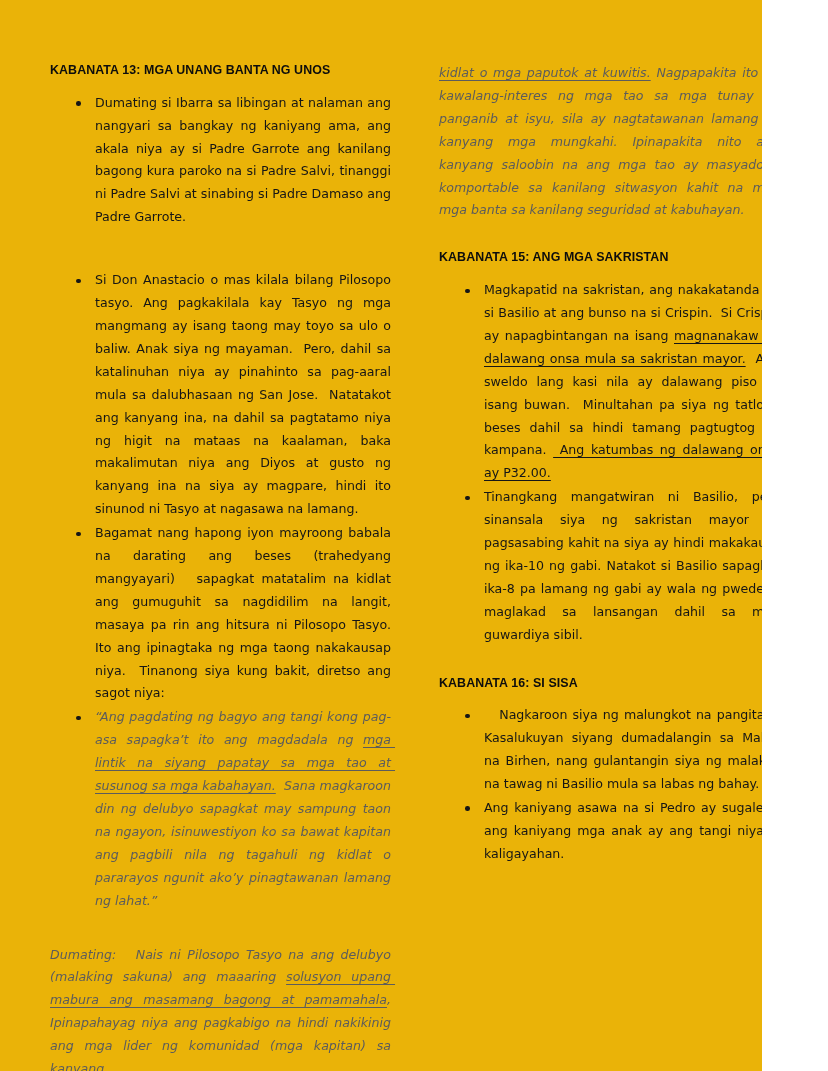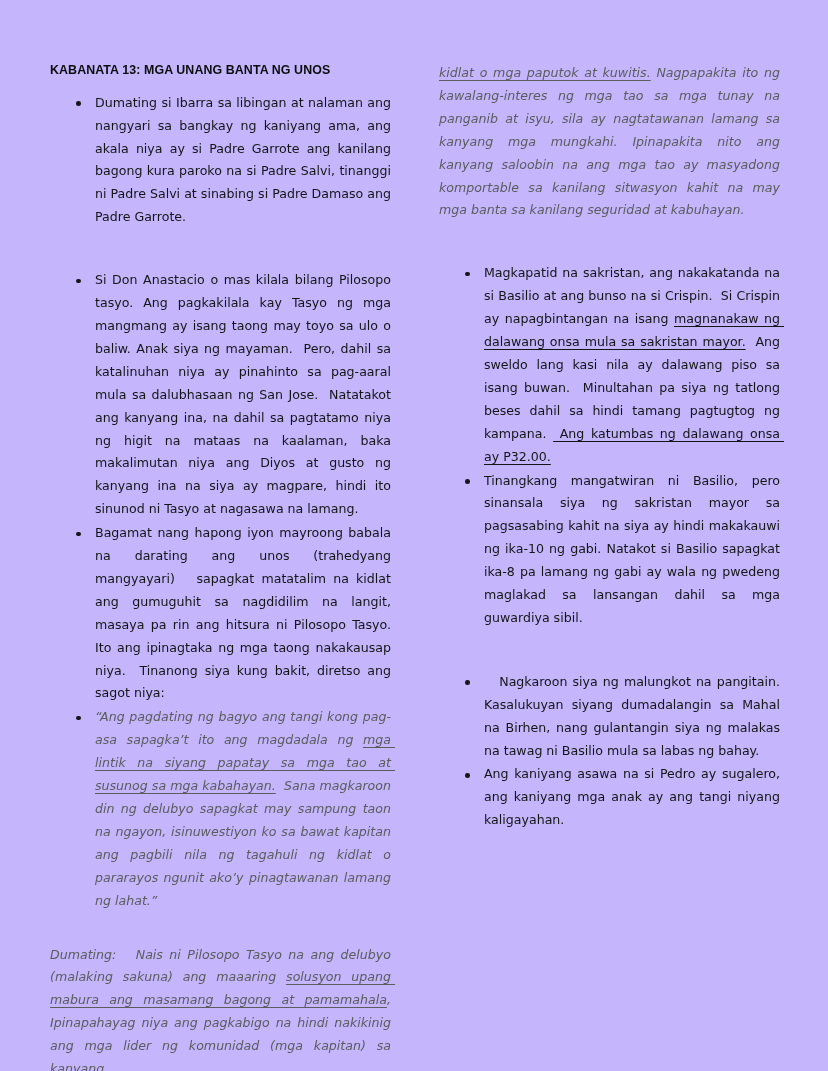--- a/index.html
+++ b/index.html
@@ -2,23 +2,23 @@
 <html><head>
 <meta charset="utf-8">
 <style>
   html, body {
     margin: 0;
     padding: 0;
     background: #ffffff;
   }
   .page {
     position: relative;
-    width: 828px;
+    width: 762px;
     height: 1071px;
-    background: #c4b5fd;
+    background: #eab308;
     font-family: "DejaVu Sans", sans-serif;
     overflow: hidden;
     box-sizing: border-box;
   }
   .columns {
     position: absolute;
     left: 50px;
     top: 62px;
     width: 730px;
     height: 980px;
@@ -118,44 +118,46 @@
       <div class="after-head"></div>
       <ul class="bullets">
         <li>Dumating si Ibarra sa libingan at nalaman ang nangyari sa bangkay ng kaniyang ama, ang akala niya ay si Padre Garrote ang kanilang bagong kura paroko na si Padre Salvi, tinanggi ni Padre Salvi at sinabing si Padre Damaso ang Padre Garrote.</li>
       </ul>
 
       <div class="sec-gap-14"></div>
 
       <div class="after-head"></div>
       <ul class="bullets">
         <li>Si Don Anastacio o mas kilala bilang Pilosopo tasyo. Ang pagkakilala kay Tasyo ng mga mangmang ay isang taong may toyo sa ulo o baliw. Anak siya ng mayaman.  Pero, dahil sa katalinuhan niya ay pinahinto sa pag-aaral mula sa dalubhasaan ng San Jose.  Natatakot ang kanyang ina, na dahil sa pagtatamo niya ng higit na mataas na kaalaman, baka makalimutan niya ang Diyos at gusto ng kanyang ina na siya ay magpare, hindi ito sinunod ni Tasyo at nagasawa na lamang.</li>
-        <li>Bagamat nang hapong iyon mayroong babala na darating ang unos (trahedyang mangyayari)   sapagkat matatalim na kidlat ang gumuguhit sa nagdidilim na langit, masaya pa rin ang hitsura ni Pilosopo Tasyo.   Ito ang ipinagtaka ng mga taong nakakausap niya.  Tinanong siya kung bakit, diretso ang sagot niya:</li>
+        <li>Bagamat nang hapong iyon mayroong babala na darating ang beses (trahedyang mangyayari)   sapagkat matatalim na kidlat ang gumuguhit sa nagdidilim na langit, masaya pa rin ang hitsura ni Pilosopo Tasyo.   Ito ang ipinagtaka ng mga taong nakakausap niya.  Tinanong siya kung bakit, diretso ang sagot niya:</li>
         <li class="quote"><span>“Ang pagdating ng bagyo ang tangi kong pag-asa sapagka’t ito ang magdadala ng </span><span class="u">mga lintik na siyang papatay sa mga tao at susunog sa mga kabahayan.</span><span>  Sana magkaroon din ng delubyo sapagkat may sampung taon na ngayon, isinuwestiyon ko sa bawat kapitan ang pagbili nila ng tagahuli ng kidlat o pararayos ngunit ako’y pinagtawanan lamang ng lahat.”</span></li>
       </ul>
 
       <div class="note-gap"></div>
 
       <p class="note"><span>Dumating:</span><span>   Nais ni Pilosopo Tasyo na ang delubyo (malaking sakuna) ang maaaring </span><span class="u">solusyon upang mabura ang masamang bagong at pamamahala</span><span>,  Ipinapahayag niya ang pagkabigo na hindi nakikinig ang mga lider ng komunidad (mga kapitan) sa kanyang </span></p>
 
     </div>
 
     <div class="col">
 
       <p class="note-cont"><span class="u">kidlat o mga paputok at kuwitis.</span><span> Nagpapakita ito ng kawalang-interes ng mga tao sa mga tunay na panganib at isyu, sila ay nagtatawanan lamang sa kanyang mga mungkahi. Ipinapakita nito ang kanyang saloobin na ang mga tao ay masyadong komportable sa kanilang sitwasyon kahit na may mga banta sa kanilang seguridad at kabuhayan.</span></p>
 
       <div class="sec-gap-15"></div>
 
+      <h2 class="heading">KABANATA 15: ANG MGA SAKRISTAN</h2>
       <div class="after-head"></div>
       <ul class="bullets">
         <li><span>Magkapatid na sakristan, ang nakakatanda na si Basilio at ang bunso na si Crispin.  Si Crispin ay napagbintangan na isang </span><span class="u">magnanakaw ng dalawang onsa mula sa sakristan mayor.</span><span>  Ang sweldo lang kasi nila ay dalawang piso sa isang buwan.  Minultahan pa siya ng tatlong beses dahil sa hindi tamang pagtugtog ng kampana. </span><span class="u"> Ang katumbas ng dalawang onsa ay P32.00.</span></li>
         <li>Tinangkang mangatwiran ni Basilio, pero sinansala siya ng sakristan mayor sa pagsasabing kahit na siya ay hindi makakauwi ng ika-10 ng gabi. Natakot si Basilio sapagkat ika-8 pa lamang ng gabi ay wala ng pwedeng maglakad sa lansangan dahil sa mga guwardiya sibil.</li>
       </ul>
 
       <div class="sec-gap-16"></div>
 
+      <h2 class="heading">KABANATA 16: SI SISA</h2>
       <div class="after-head"></div>
       <ul class="bullets">
         <li>   Nagkaroon siya ng malungkot na pangitain.    Kasalukuyan siyang dumadalangin sa Mahal na Birhen, nang gulantangin siya ng malakas na tawag ni Basilio mula sa labas ng bahay.</li>
         <li>Ang kaniyang asawa na si Pedro ay sugalero, ang kaniyang mga anak ay ang tangi niyang kaligayahan.</li>
       </ul>
 
     </div>
   </div>
 </div>
 

